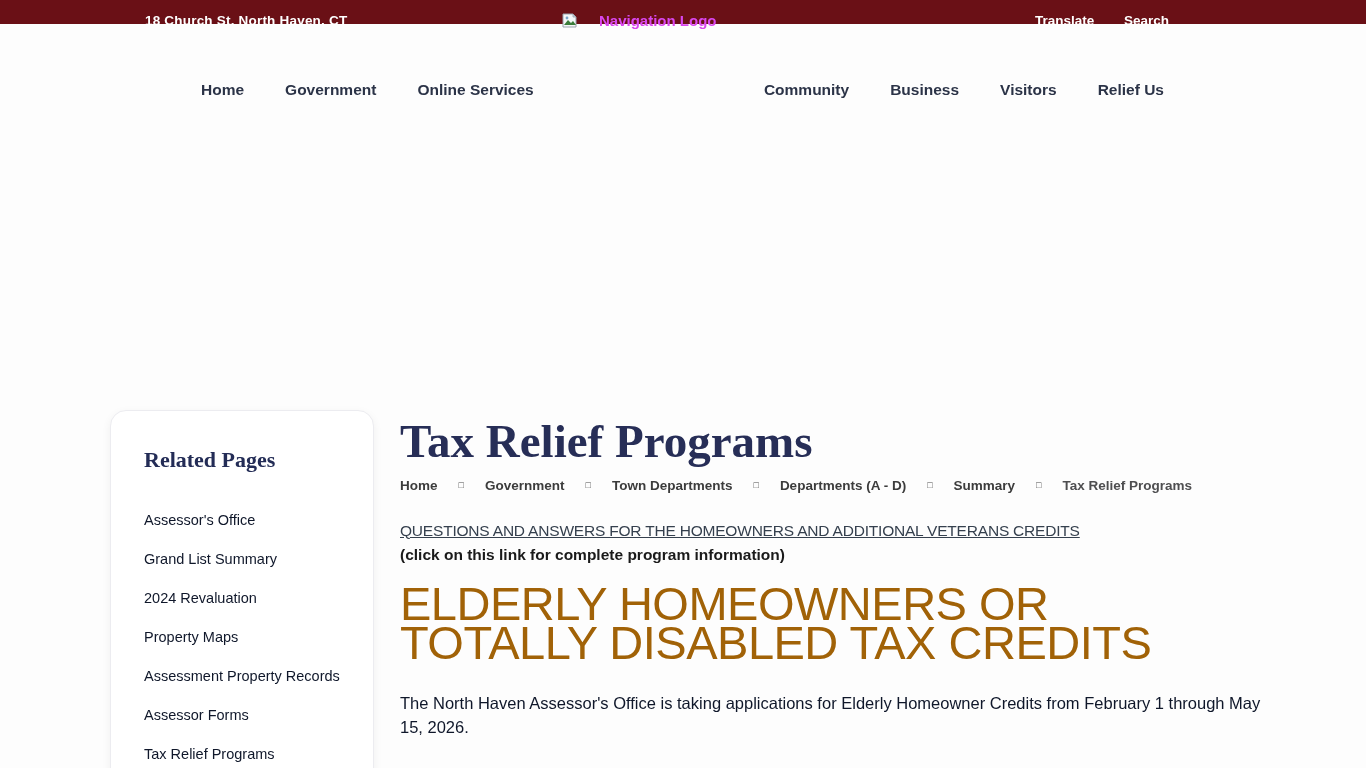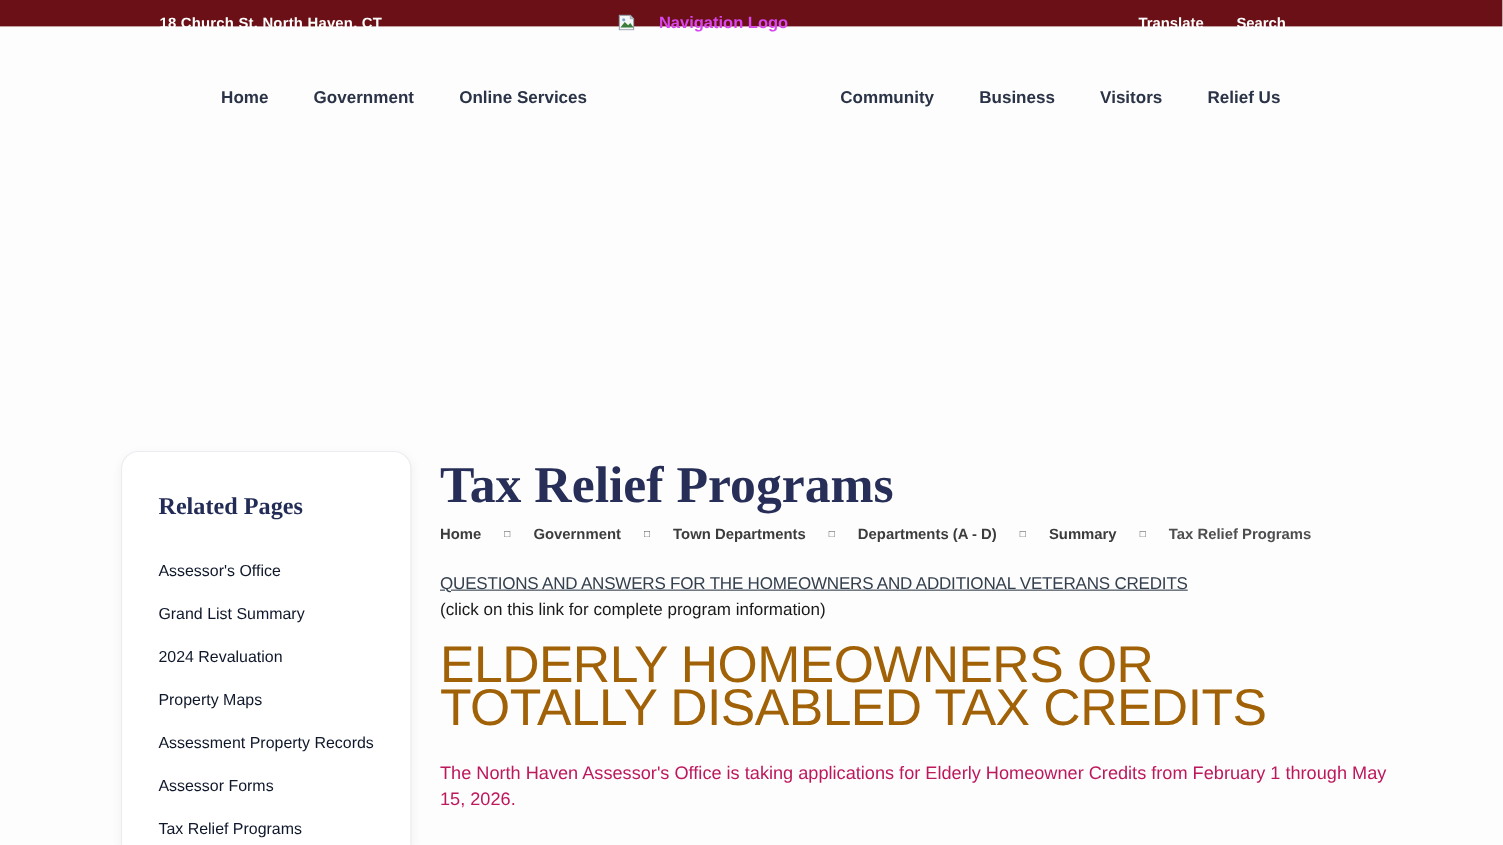--- a/index.html
+++ b/index.html
@@ -98,33 +98,33 @@
   .qa-link {
     display: inline-block;
     margin-top: 29px;
     font-size: 15.5px; color: #35404e;
     text-decoration: underline;
     cursor: pointer;
     letter-spacing: -0.2px;
   }
   .qa-note {
     margin-top: 6px;
-    font-size: 15.5px; font-weight: normal; color: #1a1a1a;
+    font-size: 15.5px; font-weight: bold; color: #1a1a1a;
   }
   .big-heading {
     margin-top: 20px;
     font-size: 47px; color: #a16207;
     line-height: 0.83;
     letter-spacing: -0.5px;
     font-weight: normal;
   }
   .body-paragraph {
     margin-top: 30px;
     width: 866px;
-    font-size: 16.5px; color: #be185d;
+    font-size: 16.5px; color: #0f172a;
     line-height: 1.45;
   }
 </style>
 </head>
 <body>
 
 <header class="topbar">
   <div class="topbar-address">18 Church St. North Haven, CT</div>
 
   <div class="topbar-logo">

